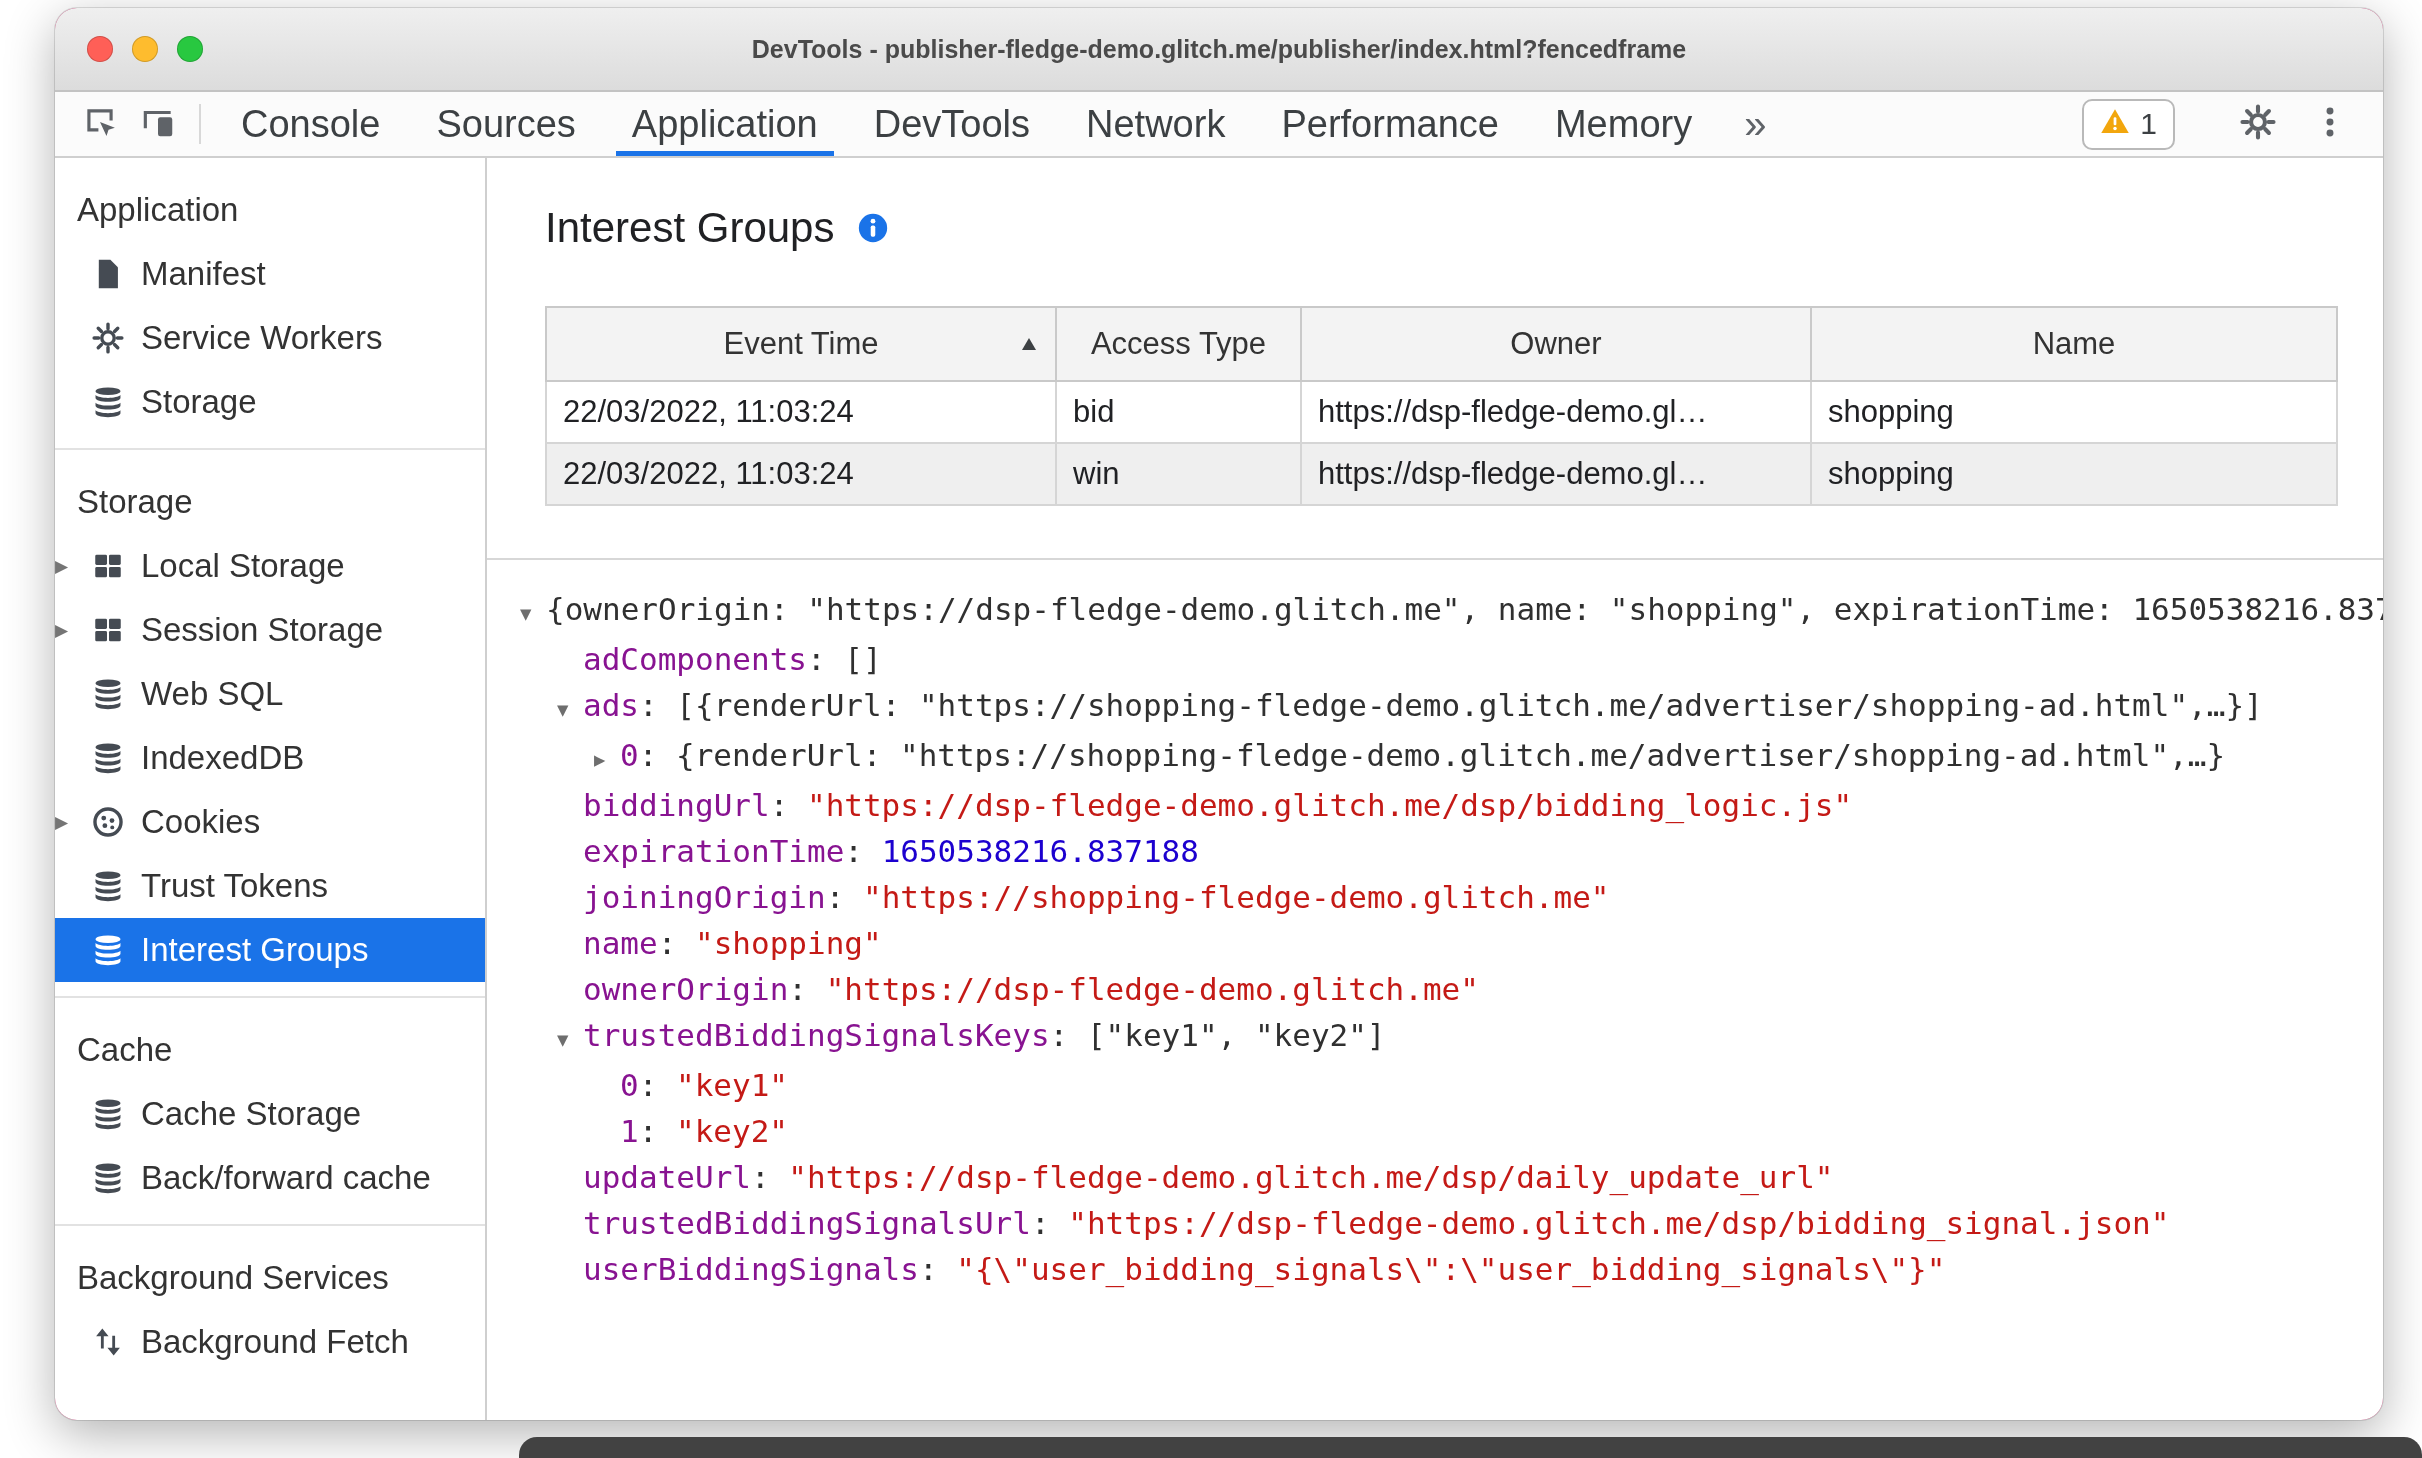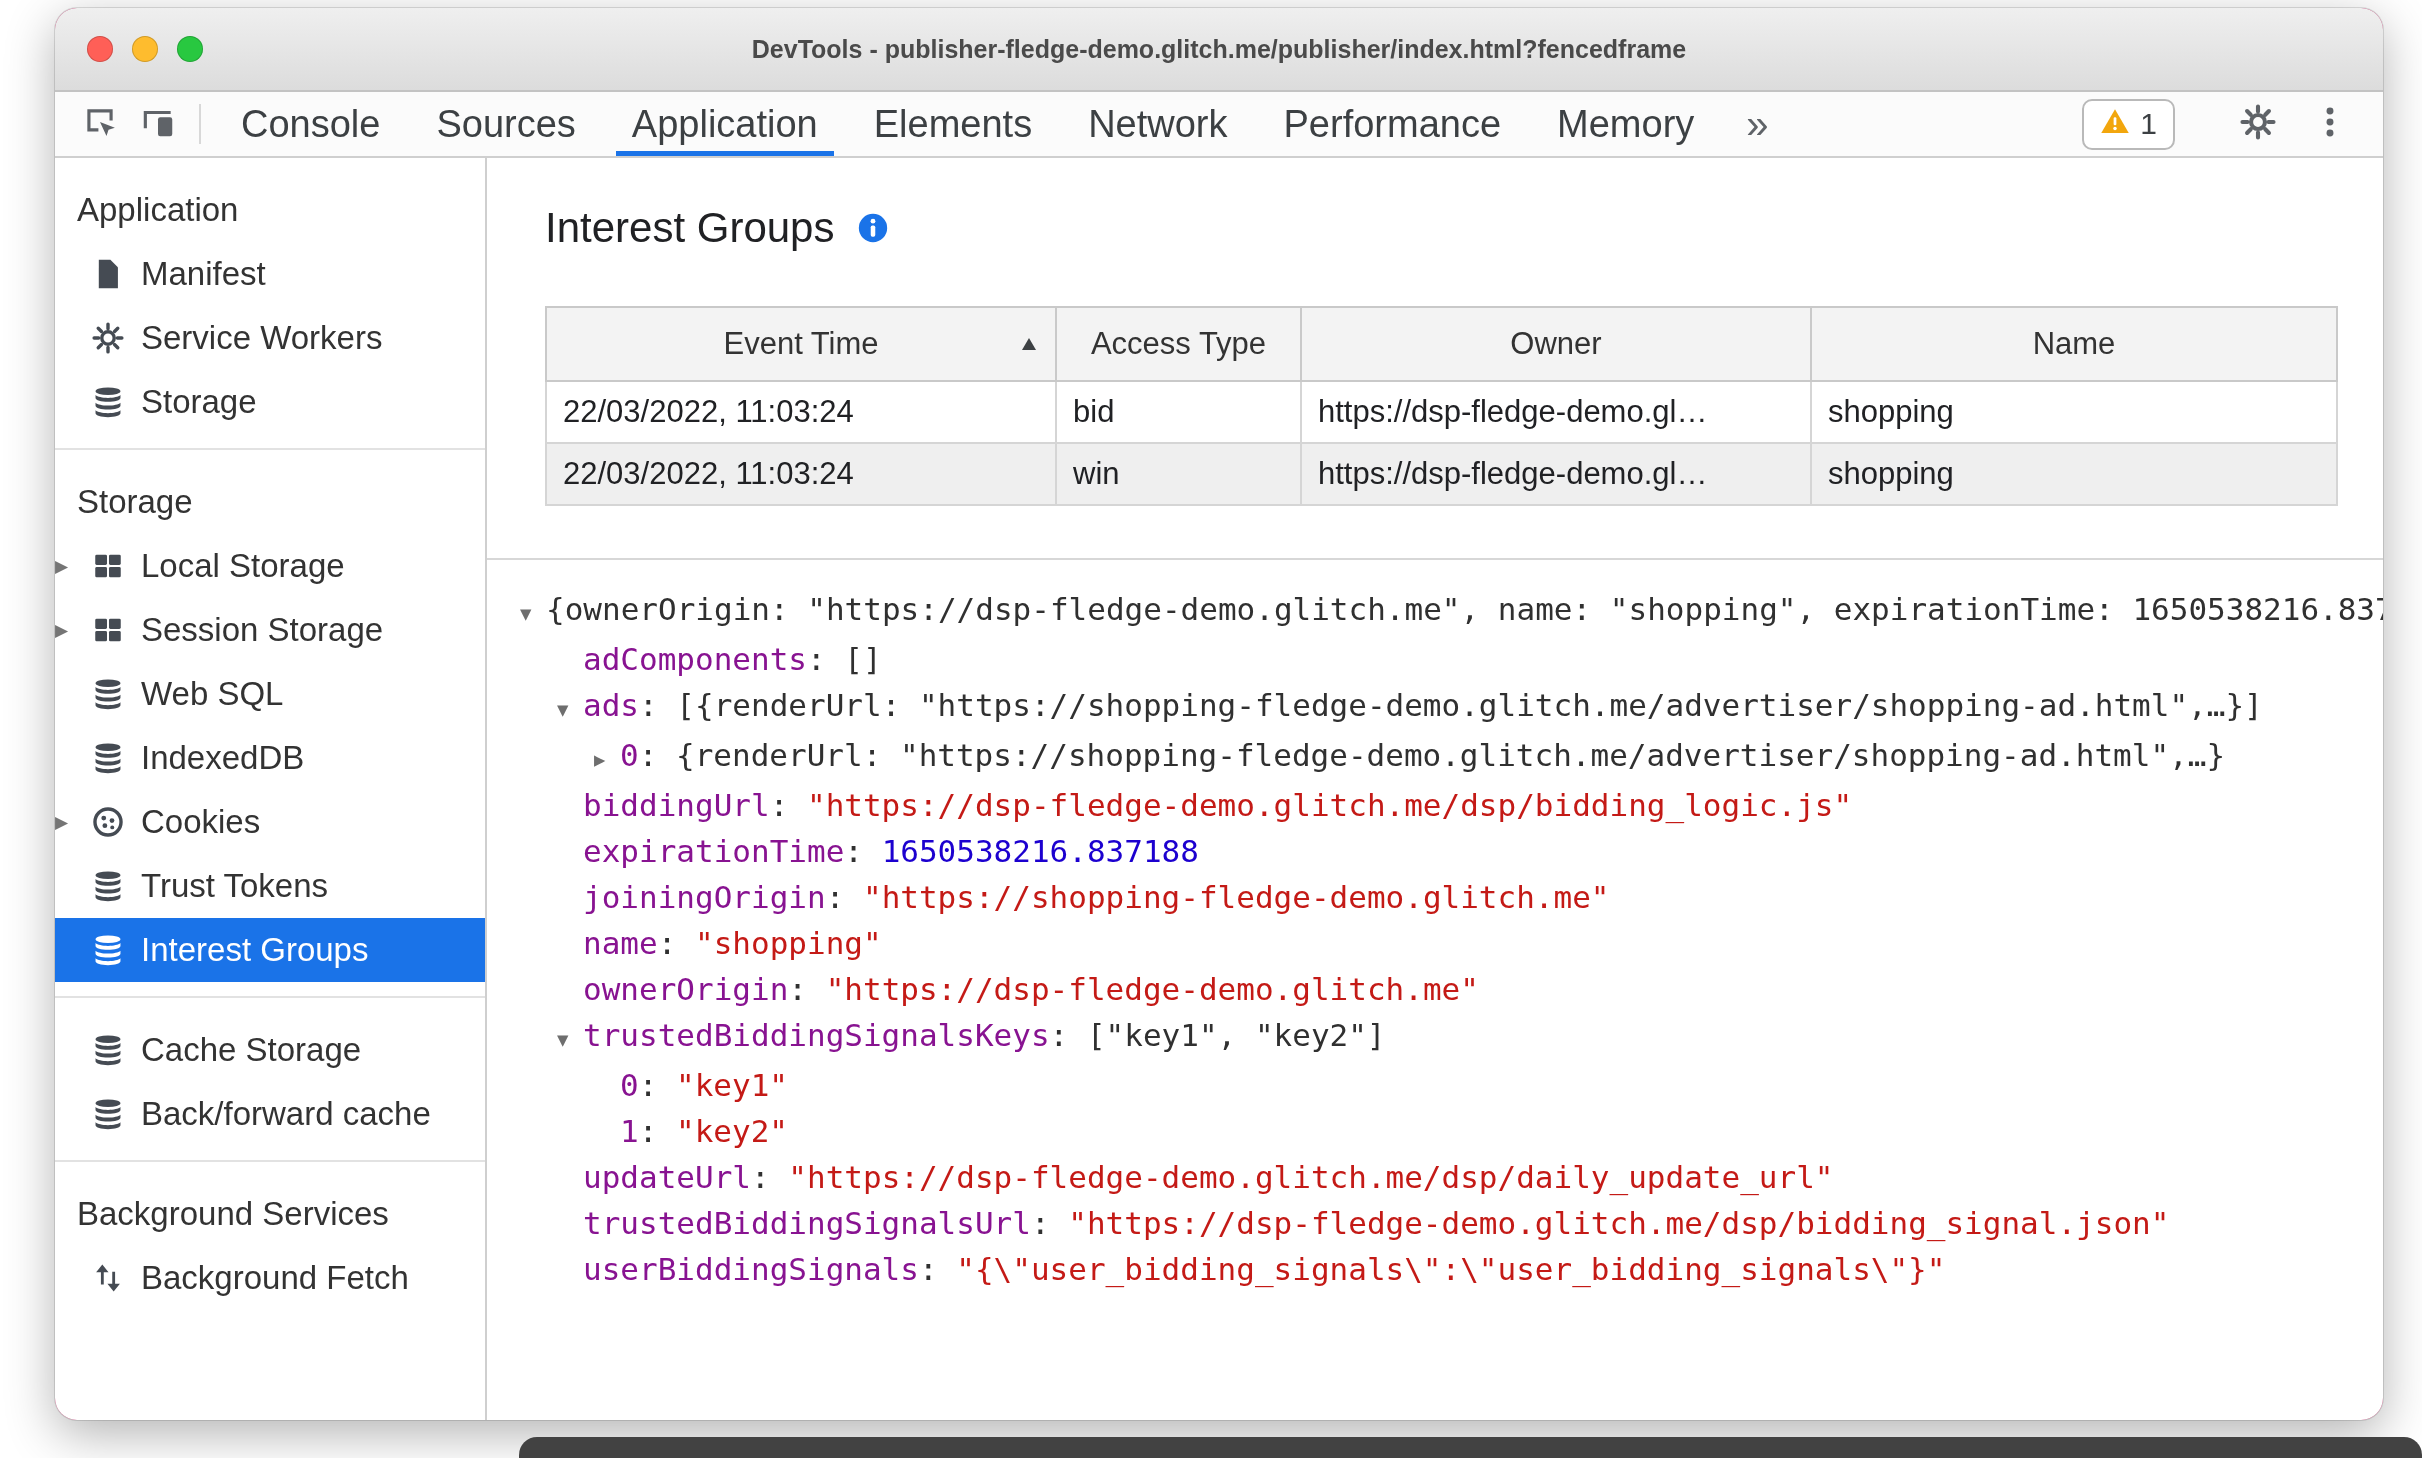--- a/index.html
+++ b/index.html
@@ -114,21 +114,21 @@
         <span><svg viewBox="0 0 24 24" fill="currentColor" width="38" height="38">
               <path d="M3 5h17v2H5v9H3z"></path>
               <rect x="12" y="9" width="9" height="12" rx="1.4"></rect>
             </svg></span>
       </div>
       <div class="tsep"></div>
       <div class="tab-strip">
           <div class="tab">Console</div>
           <div class="tab">Sources</div>
           <div class="tab active">Application</div>
-          <div class="tab">Elements</div>
+          <div class="tab">DevTools</div>
           <div class="tab">Network</div>
           <div class="tab">Performance</div>
           <div class="tab">Memory</div>
         </div>
       <div class="tab more">»</div>
       <div class="right-cluster">
         <div class="badge">
           <span><svg viewBox="0 0 24 24" width="30" height="30">
                 <path d="M12 2.5L23 21.5H1z" fill="#f2a60d"></path>
                 <rect x="10.9" y="9" width="2.2" height="6.4" rx="1" fill="#fff"></rect>
@@ -271,20 +271,21 @@
                   <ellipse cx="12" cy="4.4" rx="8.8" ry="2.7"></ellipse>
                   <path d="M3.2 7.1c1.4 1.3 4.8 2 8.8 2s7.4-.7 8.8-2v2.1c0 1.5-3.9 2.7-8.8 2.7s-8.8-1.2-8.8-2.7z"></path>
                   <path d="M3.2 12.5c1.4 1.3 4.8 2 8.8 2s7.4-.7 8.8-2v2.1c0 1.5-3.9 2.7-8.8 2.7s-8.8-1.2-8.8-2.7z"></path>
                   <path d="M3.2 17.9c1.4 1.3 4.8 2 8.8 2s7.4-.7 8.8-2V20c0 1.5-3.9 2.7-8.8 2.7S3.2 21.5 3.2 20z"></path>
                 </svg>
               </span>
               <span class="sb-label">Interest Groups</span>
             </div>
           </div>
           <div class="sb-section">
+            <div class="sb-header">Cache</div>
             <div class="sb-item">
               <span class="tri"></span>
               <span class="ic">
                 <svg viewBox="0 0 24 24" fill="currentColor">
                   <ellipse cx="12" cy="4.4" rx="8.8" ry="2.7"></ellipse>
                   <path d="M3.2 7.1c1.4 1.3 4.8 2 8.8 2s7.4-.7 8.8-2v2.1c0 1.5-3.9 2.7-8.8 2.7s-8.8-1.2-8.8-2.7z"></path>
                   <path d="M3.2 12.5c1.4 1.3 4.8 2 8.8 2s7.4-.7 8.8-2v2.1c0 1.5-3.9 2.7-8.8 2.7s-8.8-1.2-8.8-2.7z"></path>
                   <path d="M3.2 17.9c1.4 1.3 4.8 2 8.8 2s7.4-.7 8.8-2V20c0 1.5-3.9 2.7-8.8 2.7S3.2 21.5 3.2 20z"></path>
                 </svg>
               </span>

